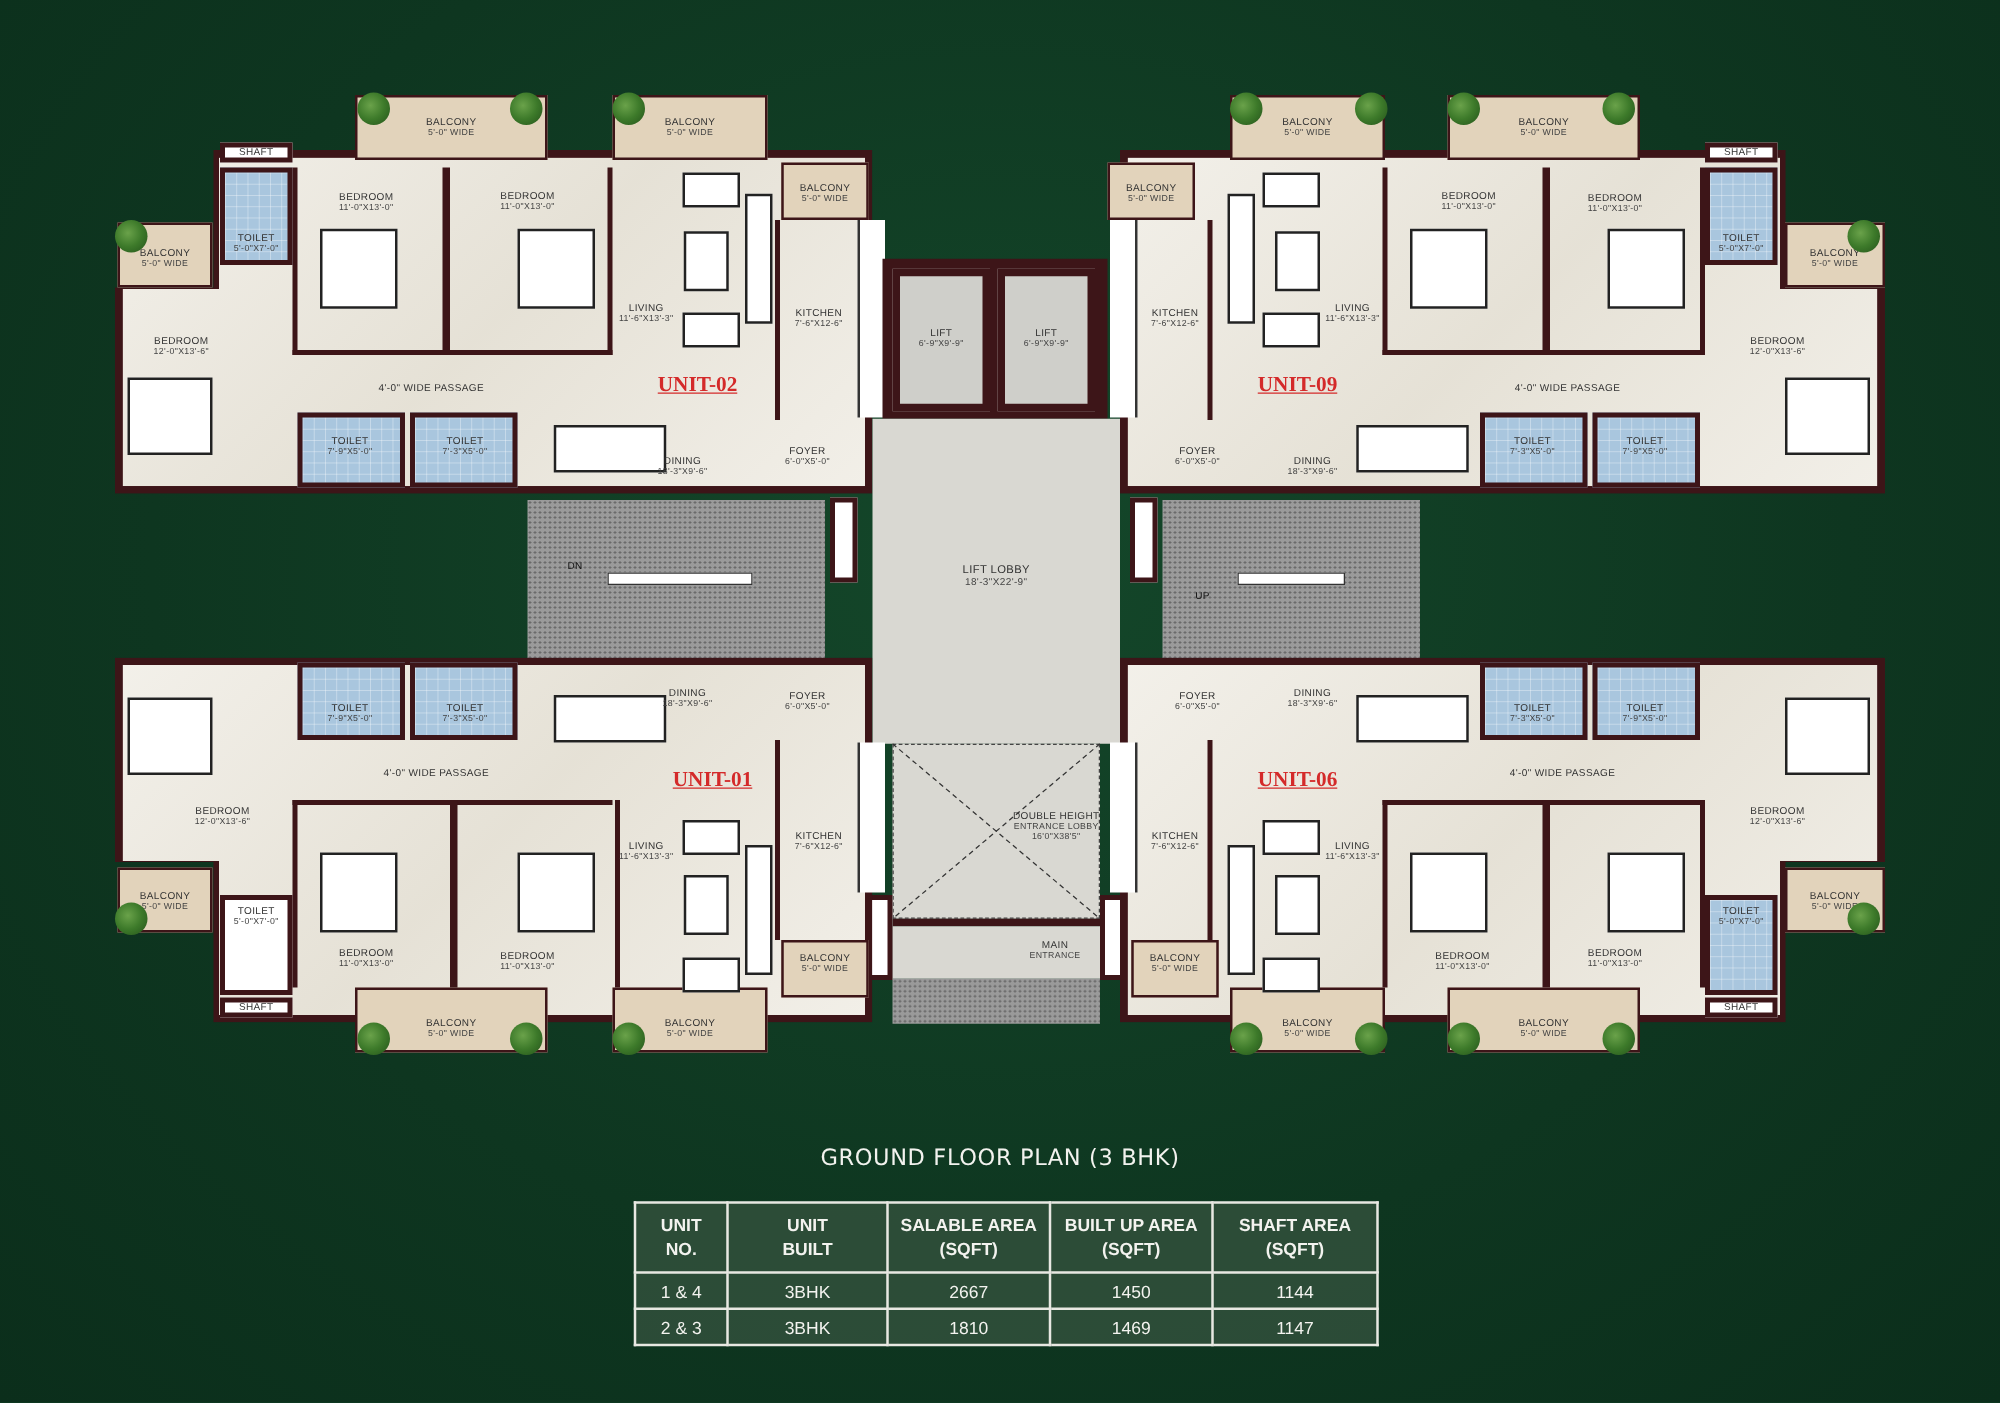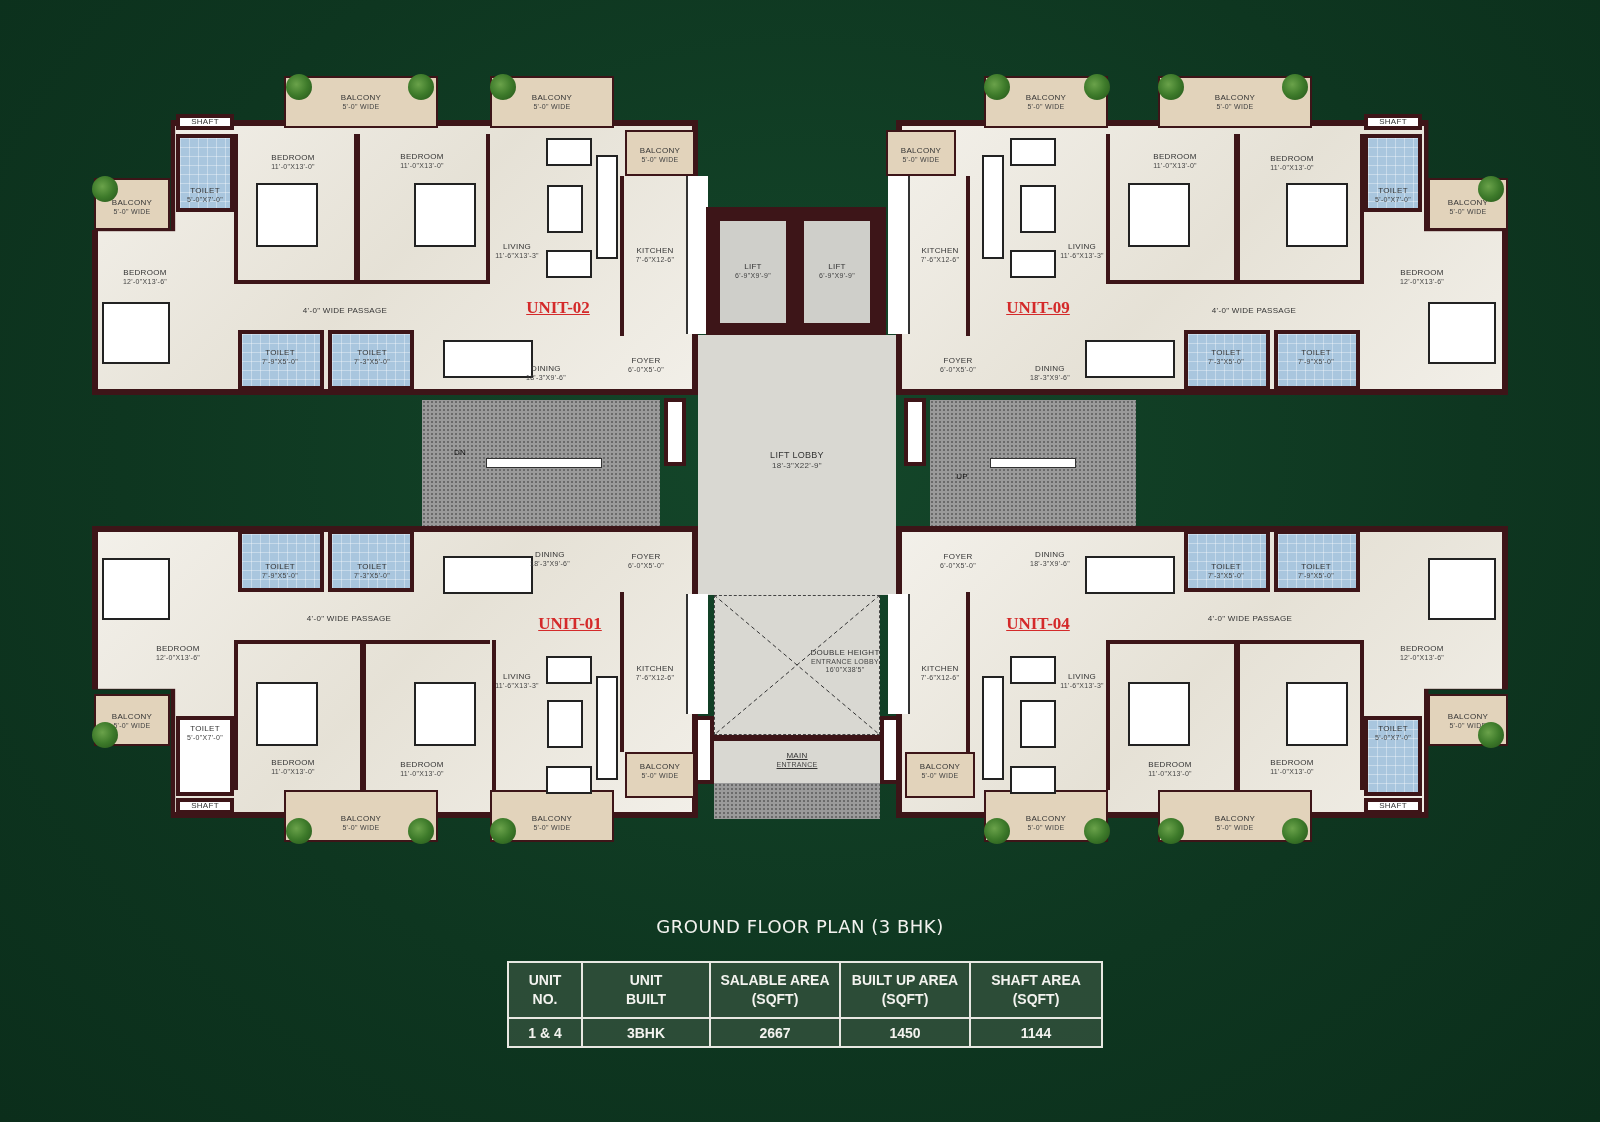--- a/index.html
+++ b/index.html
@@ -19,21 +19,21 @@
   .lbl .d{display:block;font-size:7px;color:#444;}
   .unit-lbl{position:absolute;font-family:"Liberation Serif",serif;font-weight:bold;font-size:17px;color:#d42a2a;text-decoration:underline;transform:translateX(-50%);}
   .plant{position:absolute;width:26px;height:26px;border-radius:50%;background:radial-gradient(circle at 40% 40%,#6aa24a 0%,#3d7a2a 50%,#24521a 100%);}
   .bed{position:absolute;background:#fff;border:2px solid #222;}
   .sofa{position:absolute;background:#fff;border:2px solid #222;}
   .table{position:absolute;background:#fff;border:2px solid #222;}
   .title{position:absolute;left:0;width:1600px;top:916px;text-align:center;color:#f2f2ee;font-size:18px;letter-spacing:.5px;font-family:"DejaVu Sans",sans-serif;}
   table.area{position:absolute;left:507px;top:961px;border-collapse:collapse;color:#f3f3ef;font-family:"Liberation Sans",sans-serif;}
   table.area th,table.area td{border:2px solid #e8e8e2;text-align:center;background:rgba(70,95,75,.55);}
   table.area th{font-weight:bold;font-size:14px;height:54px;line-height:1.35;padding:0 6px;}
-  table.area td{font-size:14px;height:25px;font-weight:bold;}
+  table.area td{font-size:14px;height:25px;}
 </style>
 </head>
 <body>
 
 <div class="bg"></div>
 
 <div class="plan">
 
   <div class="abs wall" style="left:92px;top:120px;width:606px;height:275px;clip-path:polygon(0 40%,13% 40%,13% 0,100% 0,100% 100%,0 100%);"></div>
   <div class="abs floor" style="left:98px;top:126px;width:594px;height:263px;clip-path:polygon(0 40%,13% 40%,13% 0,100% 0,100% 100%,0 100%);"></div>
@@ -97,21 +97,21 @@
   <div class="lbl" style="left:797px;top:450px;font-size:9px;"><span>LIFT LOBBY</span><span class="d" style="font-size:8px;">18'-3"X22'-9"</span></div>
 
   <div class="abs lobby" style="left:714px;top:595px;width:166px;height:140px;border:1px dashed #444;"></div>
   <svg class="abs" style="left:714px;top:595px;" width="166" height="140">
     <line x1="0" y1="0" x2="166" y2="140" stroke="#333" stroke-dasharray="4,3"></line>
     <line x1="166" y1="0" x2="0" y2="140" stroke="#333" stroke-dasharray="4,3"></line>
   </svg>
   <div class="lbl" style="left:797px;top:648px;margin-left:48px;"><span>DOUBLE HEIGHT</span><span class="d">ENTRANCE LOBBY</span><span class="d">16'0"X38'5"</span></div>
   <div class="abs wall" style="left:714px;top:735px;width:166px;height:6px;"></div>
   <div class="abs lobby" style="left:714px;top:741px;width:166px;height:42px;"></div>
-  <div class="lbl" style="left:797px;top:751px;text-decoration:underline;"><span>MAIN</span><span class="d">ENTRANCE</span></div>
+  <div class="lbl" style="left:844px;top:751px;"><span>MAIN</span><span class="d">ENTRANCE</span></div>
   <div class="abs stair" style="left:714px;top:783px;width:166px;height:36px;"></div>
 
   <div class="abs shaftbox" style="left:664px;top:398px;width:22px;height:68px;"></div>
   <div class="abs shaftbox" style="left:904px;top:398px;width:22px;height:68px;"></div>
   <div class="abs shaftbox" style="left:692px;top:716px;width:22px;height:68px;"></div>
   <div class="abs shaftbox" style="left:880px;top:716px;width:22px;height:68px;"></div>
 
   <div class="abs stair" style="left:422px;top:400px;width:238px;height:128px;"></div>
   <div class="abs" style="left:486px;top:458px;width:116px;height:10px;background:#fff;border:1px solid #333;"></div>
   <div class="lbl" style="left:460px;top:448px;color:#111;">DN</div>
@@ -248,21 +248,21 @@
   <div class="bed" style="left:1428px;top:558px;width:64px;height:58px;"></div>
   <div class="lbl" style="left:1422px;top:644px;"><span>BEDROOM</span><span class="d">12'-0"X13'-6"</span></div>
   <div class="lbl" style="left:1250px;top:614px;">4'-0" WIDE PASSAGE</div>
   <div class="abs toilet" style="left:1184px;top:530px;width:86px;height:62px;"></div>
   <div class="lbl" style="left:1226px;top:562px;"><span>TOILET</span><span class="d">7'-3"X5'-0"</span></div>
   <div class="abs toilet" style="left:1274px;top:530px;width:86px;height:62px;"></div>
   <div class="lbl" style="left:1316px;top:562px;"><span>TOILET</span><span class="d">7'-9"X5'-0"</span></div>
   <div class="table" style="left:1085px;top:556px;width:86px;height:34px;"></div>
   <div class="lbl" style="left:1050px;top:550px;"><span>DINING</span><span class="d">18'-3"X9'-6"</span></div>
   <div class="lbl" style="left:958px;top:552px;"><span>FOYER</span><span class="d">6'-0"X5'-0"</span></div>
-  <div class="unit-lbl" style="left:1038px;top:614px;">UNIT-04</div>
+  <div class="unit-lbl" style="left:1038px;top:614px;">UNIT-06</div>
   <div class="sofa" style="left:1010px;top:656px;width:42px;height:24px;"></div>
   <div class="sofa" style="left:1010px;top:766px;width:42px;height:24px;"></div>
   <div class="sofa" style="left:982px;top:676px;width:18px;height:100px;"></div>
   <div class="table" style="left:1020px;top:700px;width:32px;height:44px;"></div>
   <div class="lbl" style="left:1082px;top:672px;"><span>LIVING</span><span class="d">11'-6"X13'-3"</span></div>
   <div class="abs wall" style="left:966px;top:592px;width:4px;height:160px;"></div>
   <div class="abs" style="left:888px;top:594px;width:22px;height:120px;background:#fff;border-right:2px solid #333;"></div>
   <div class="lbl" style="left:940px;top:664px;"><span>KITCHEN</span><span class="d">7'-6"X12-6"</span></div>
 </div>
 
@@ -279,14 +279,21 @@
     </tr>
   </thead>
   <tbody>
     <tr>
       <td>1 &amp; 4</td>
       <td>3BHK</td>
       <td>2667</td>
       <td>1450</td>
       <td>1144</td>
     </tr>
+    <tr>
+      <td>2 &amp; 3</td>
+      <td>3BHK</td>
+      <td>1810</td>
+      <td>1469</td>
+      <td>1147</td>
+    </tr>
   </tbody>
 </table>
 
 </body></html>

